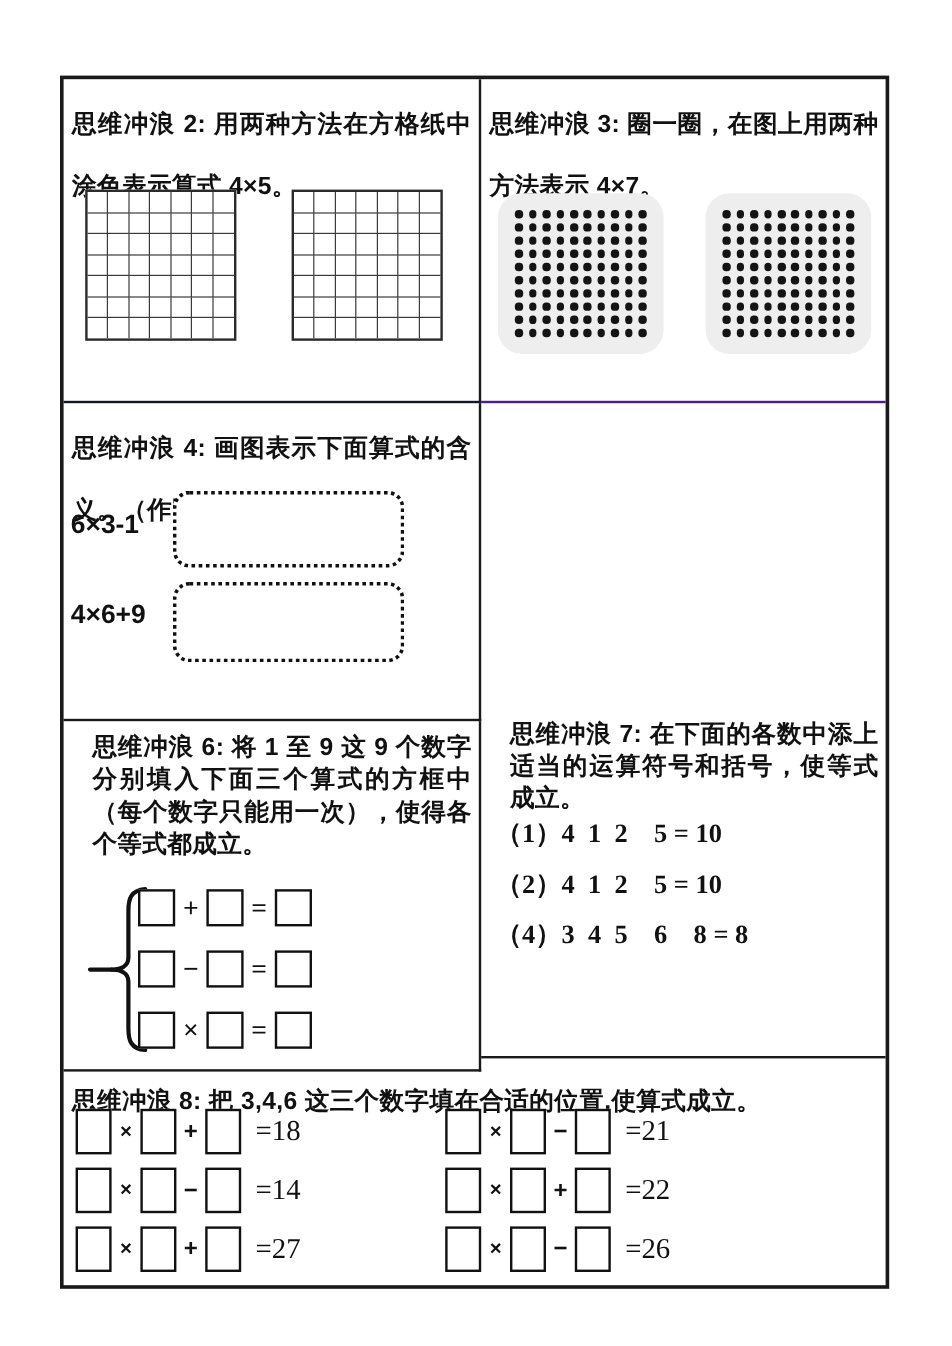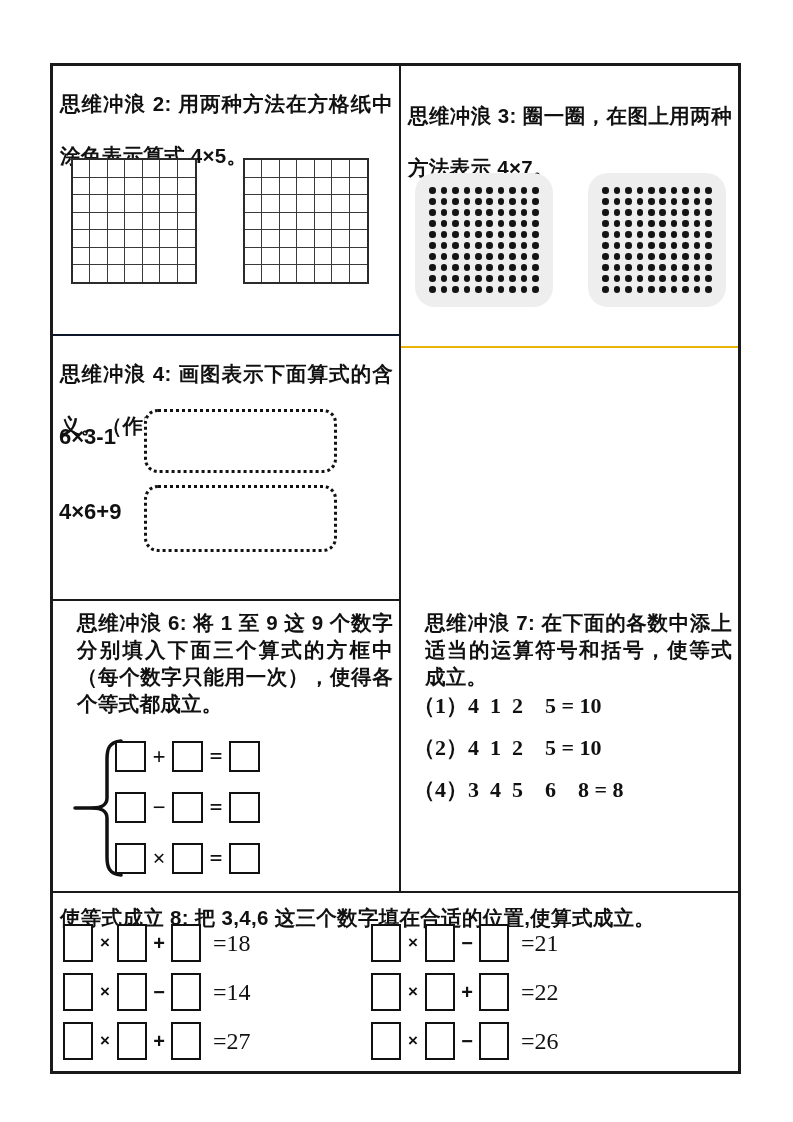--- a/index.html
+++ b/index.html
@@ -2,25 +2,25 @@
 <html><head>
 <meta charset="utf-8">
 <style>
   html,body{margin:0;padding:0;background:#fff;}
   .page{position:relative;width:793px;height:1122px;background:#ffffff;overflow:hidden;
         font-family:"Liberation Sans",sans-serif;color:#111;}
   .sheet{position:absolute;left:50px;top:63px;width:691px;height:1011px;
          border:3px solid #1a1a1a;box-sizing:border-box;}
   .cell{position:absolute;box-sizing:border-box;}
   .c2{left:0;top:0;width:348px;height:270px;border-right:2px solid #1a1a1a;border-bottom:2px solid #0f172a;}
-  .c3{left:348px;top:12px;width:337px;height:270px;border-bottom:2px solid #eab308;}
+  .c3{left:348px;top:0;width:337px;height:270px;border-bottom:2px solid #4c1d95;}
   .c4{left:0;top:270px;width:348px;height:265px;border-right:2px solid #1a1a1a;border-bottom:2px solid #1a1a1a;}
   .c5{left:348px;top:270px;width:337px;height:265px;border-bottom:2px solid #1a1a1a;}
   .c6{left:0;top:535px;width:348px;height:292px;border-right:2px solid #1a1a1a;border-bottom:2px solid #1a1a1a;}
-  .c7{left:348px;top:535px;width:337px;height:292px;border-bottom:2px solid #1a1a1a;}
+  .c7{left:348px;top:524px;width:337px;height:292px;border-bottom:2px solid #1a1a1a;}
   .c8{left:0;top:827px;width:685px;height:178px;}
   .title{margin:0;padding:12px 6px 0 7px;font-size:20.5px;line-height:52px;font-weight:700;
          text-align:justify;letter-spacing:.3px;}
   .c5 .title,.c8 .title{line-height:30px;padding-top:10px;}
   .c6 .title,.c7 .title{line-height:27px;padding-top:8px;padding-left:24px;}
   
   .sqgrid{position:absolute;width:126px;height:126px;border:2px solid #2b2b2b;box-sizing:border-box;
           display:grid;background:#fff;}
   .g1{left:18px;top:92px;} .g2{left:190px;top:92px;}
   .gcell{border-right:1px solid #3a3a3a;border-bottom:1px solid #3a3a3a;}
@@ -424,21 +424,21 @@
     <section class="cell c7">
       <p class="title">思维冲浪 7: 在下面的各数中添上适当的运算符号和括号，使等式成立。</p>
       <div class="eqs7">
           <div class="eq7">（1）4  1  2    5 = 10</div>
           <div class="eq7">（2）4  1  2    5 = 10</div>
           <div class="eq7">（4）3  4  5    6    8 = 8</div>
         </div>
     </section>
 
     <section class="cell c8">
-      <p class="title">使等式成立 8: 把 3,4,6 这三个数字填在合适的位置,使算式成立。</p>
+      <p class="title">思维冲浪 8: 把 3,4,6 这三个数字填在合适的位置,使算式成立。</p>
       <div class="col8 left">
           <div class="eq8">
             <span class="box8"></span>
             <span class="op8 mul">×</span>
             <span class="box8"></span>
             <span class="op8">+</span>
             <span class="box8"></span>
             <span class="res8">=18</span>
           </div>
           <div class="eq8">

